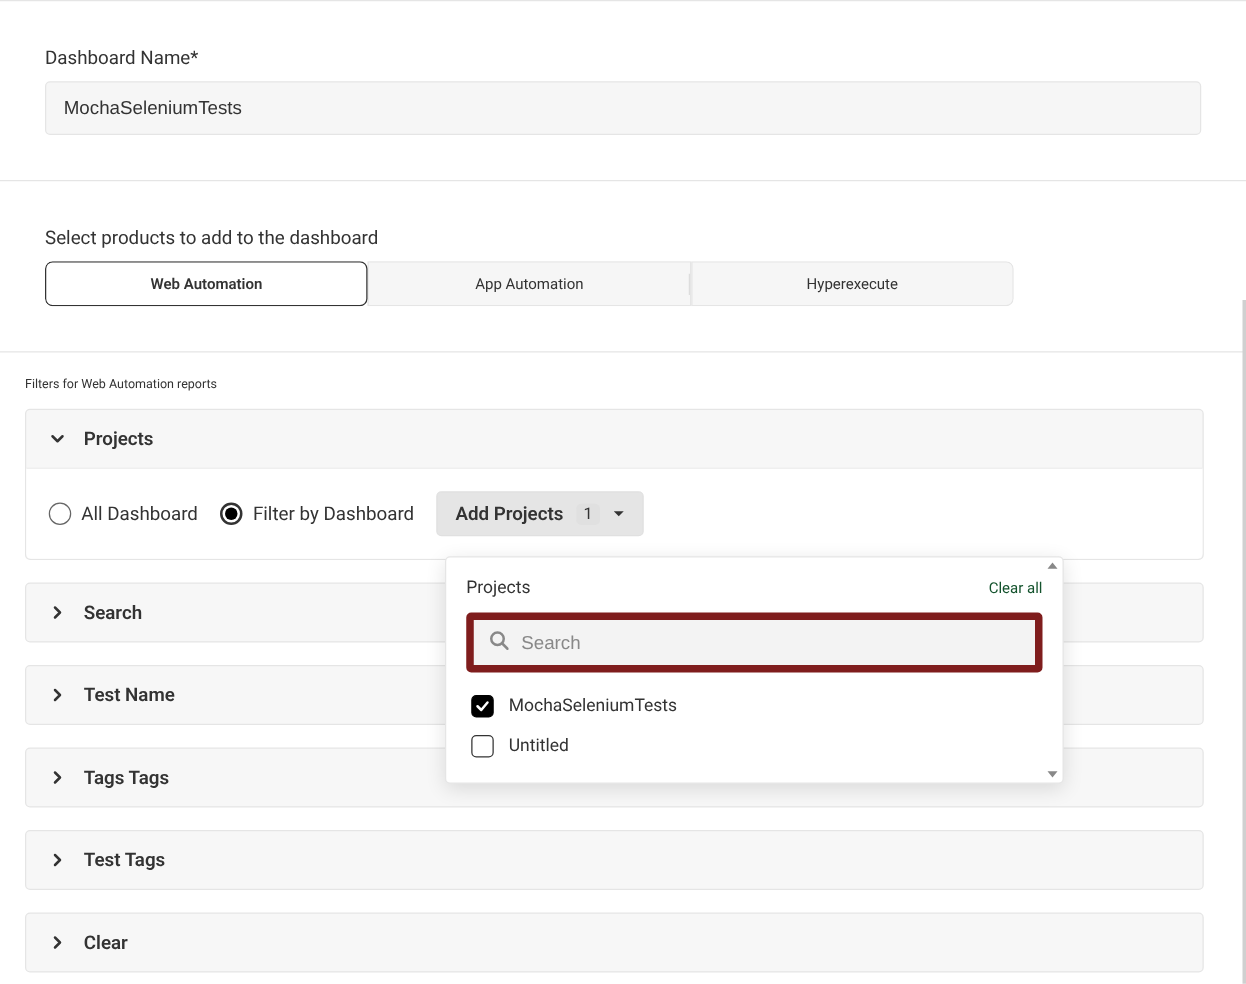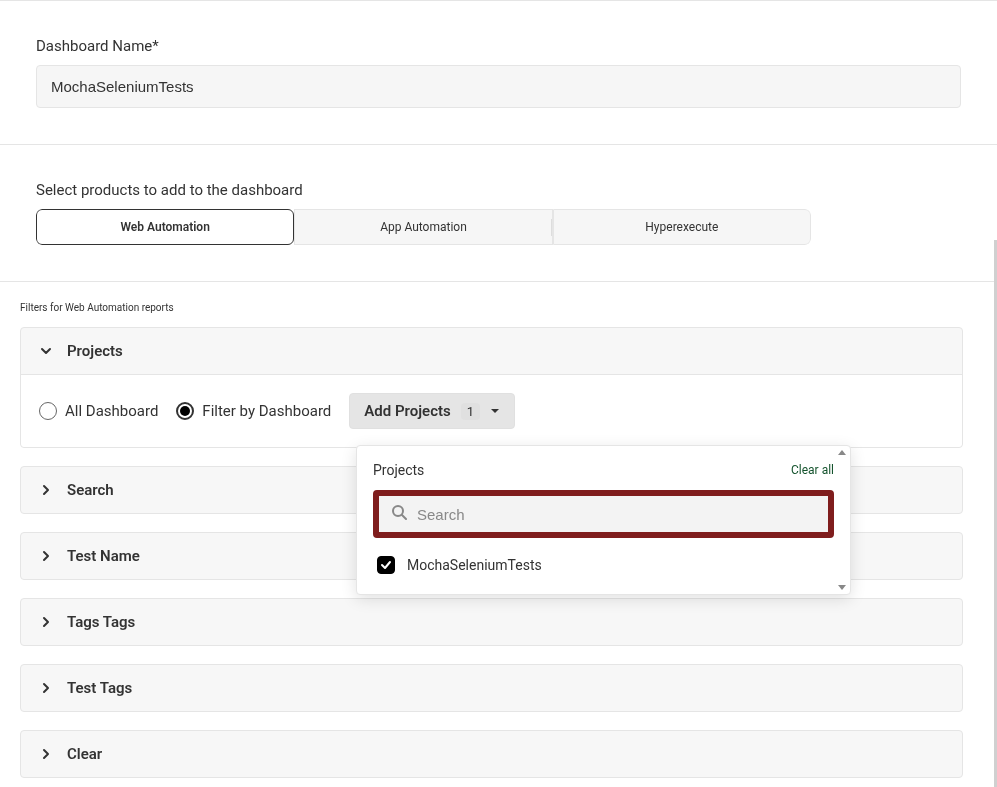--- a/index.html
+++ b/index.html
@@ -322,20 +322,24 @@
     </div>
     <div class="option-list">
       <div class="option-item">
         <span class="checkbox checked">
           <svg width="12" height="12" viewBox="0 0 12 12">
               <path d="M2 6 L5 9 L10 3" stroke="#fff" stroke-width="2" fill="none" stroke-linecap="round" stroke-linejoin="round"></path>
             </svg>
         </span>
         <span>MochaSeleniumTests</span>
       </div>
+      <div class="option-item">
+        <span class="checkbox"></span>
+        <span>Untitled</span>
+      </div>
     </div>
     <span class="scroll-hint-bottom"></span>
   </div>
 
   <div class="accordion">
     <div class="accordion-header">
       <span class="chevron">
         <svg width="12" height="12" viewBox="0 0 12 12">
             <path d="M4 2 L8 6 L4 10" stroke="#333" stroke-width="2" fill="none" stroke-linecap="round" stroke-linejoin="round"></path>
           </svg>

